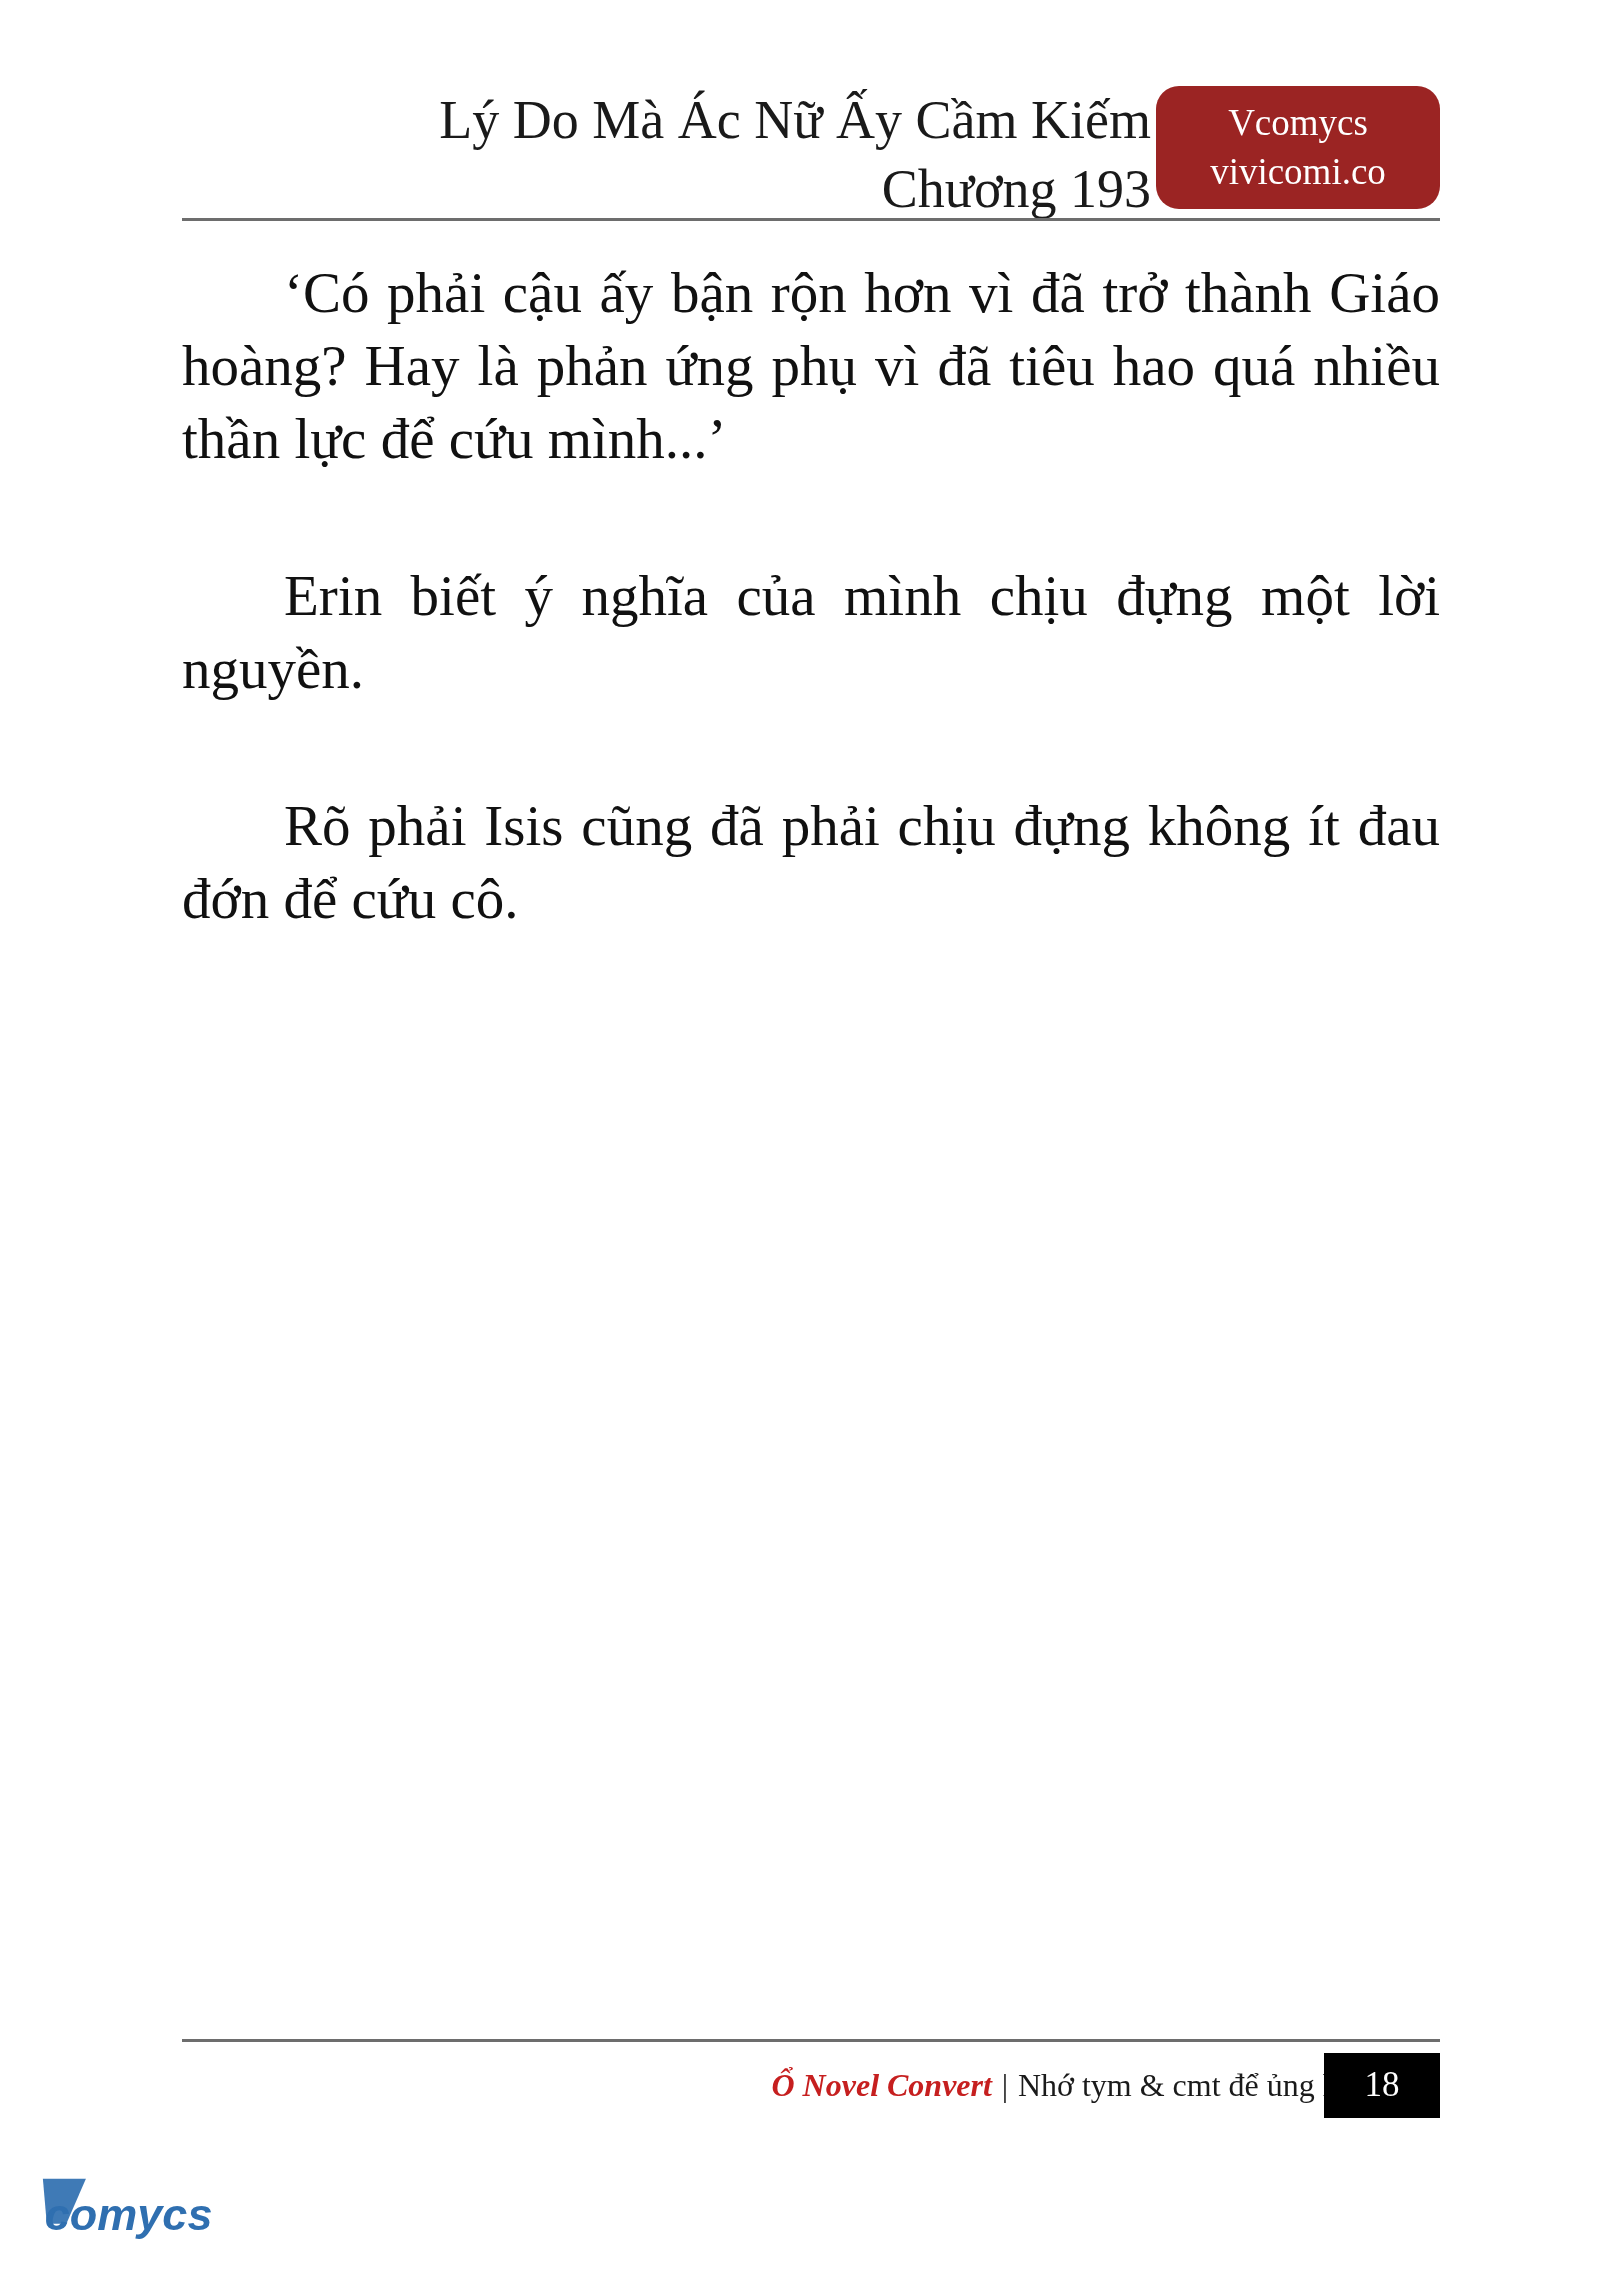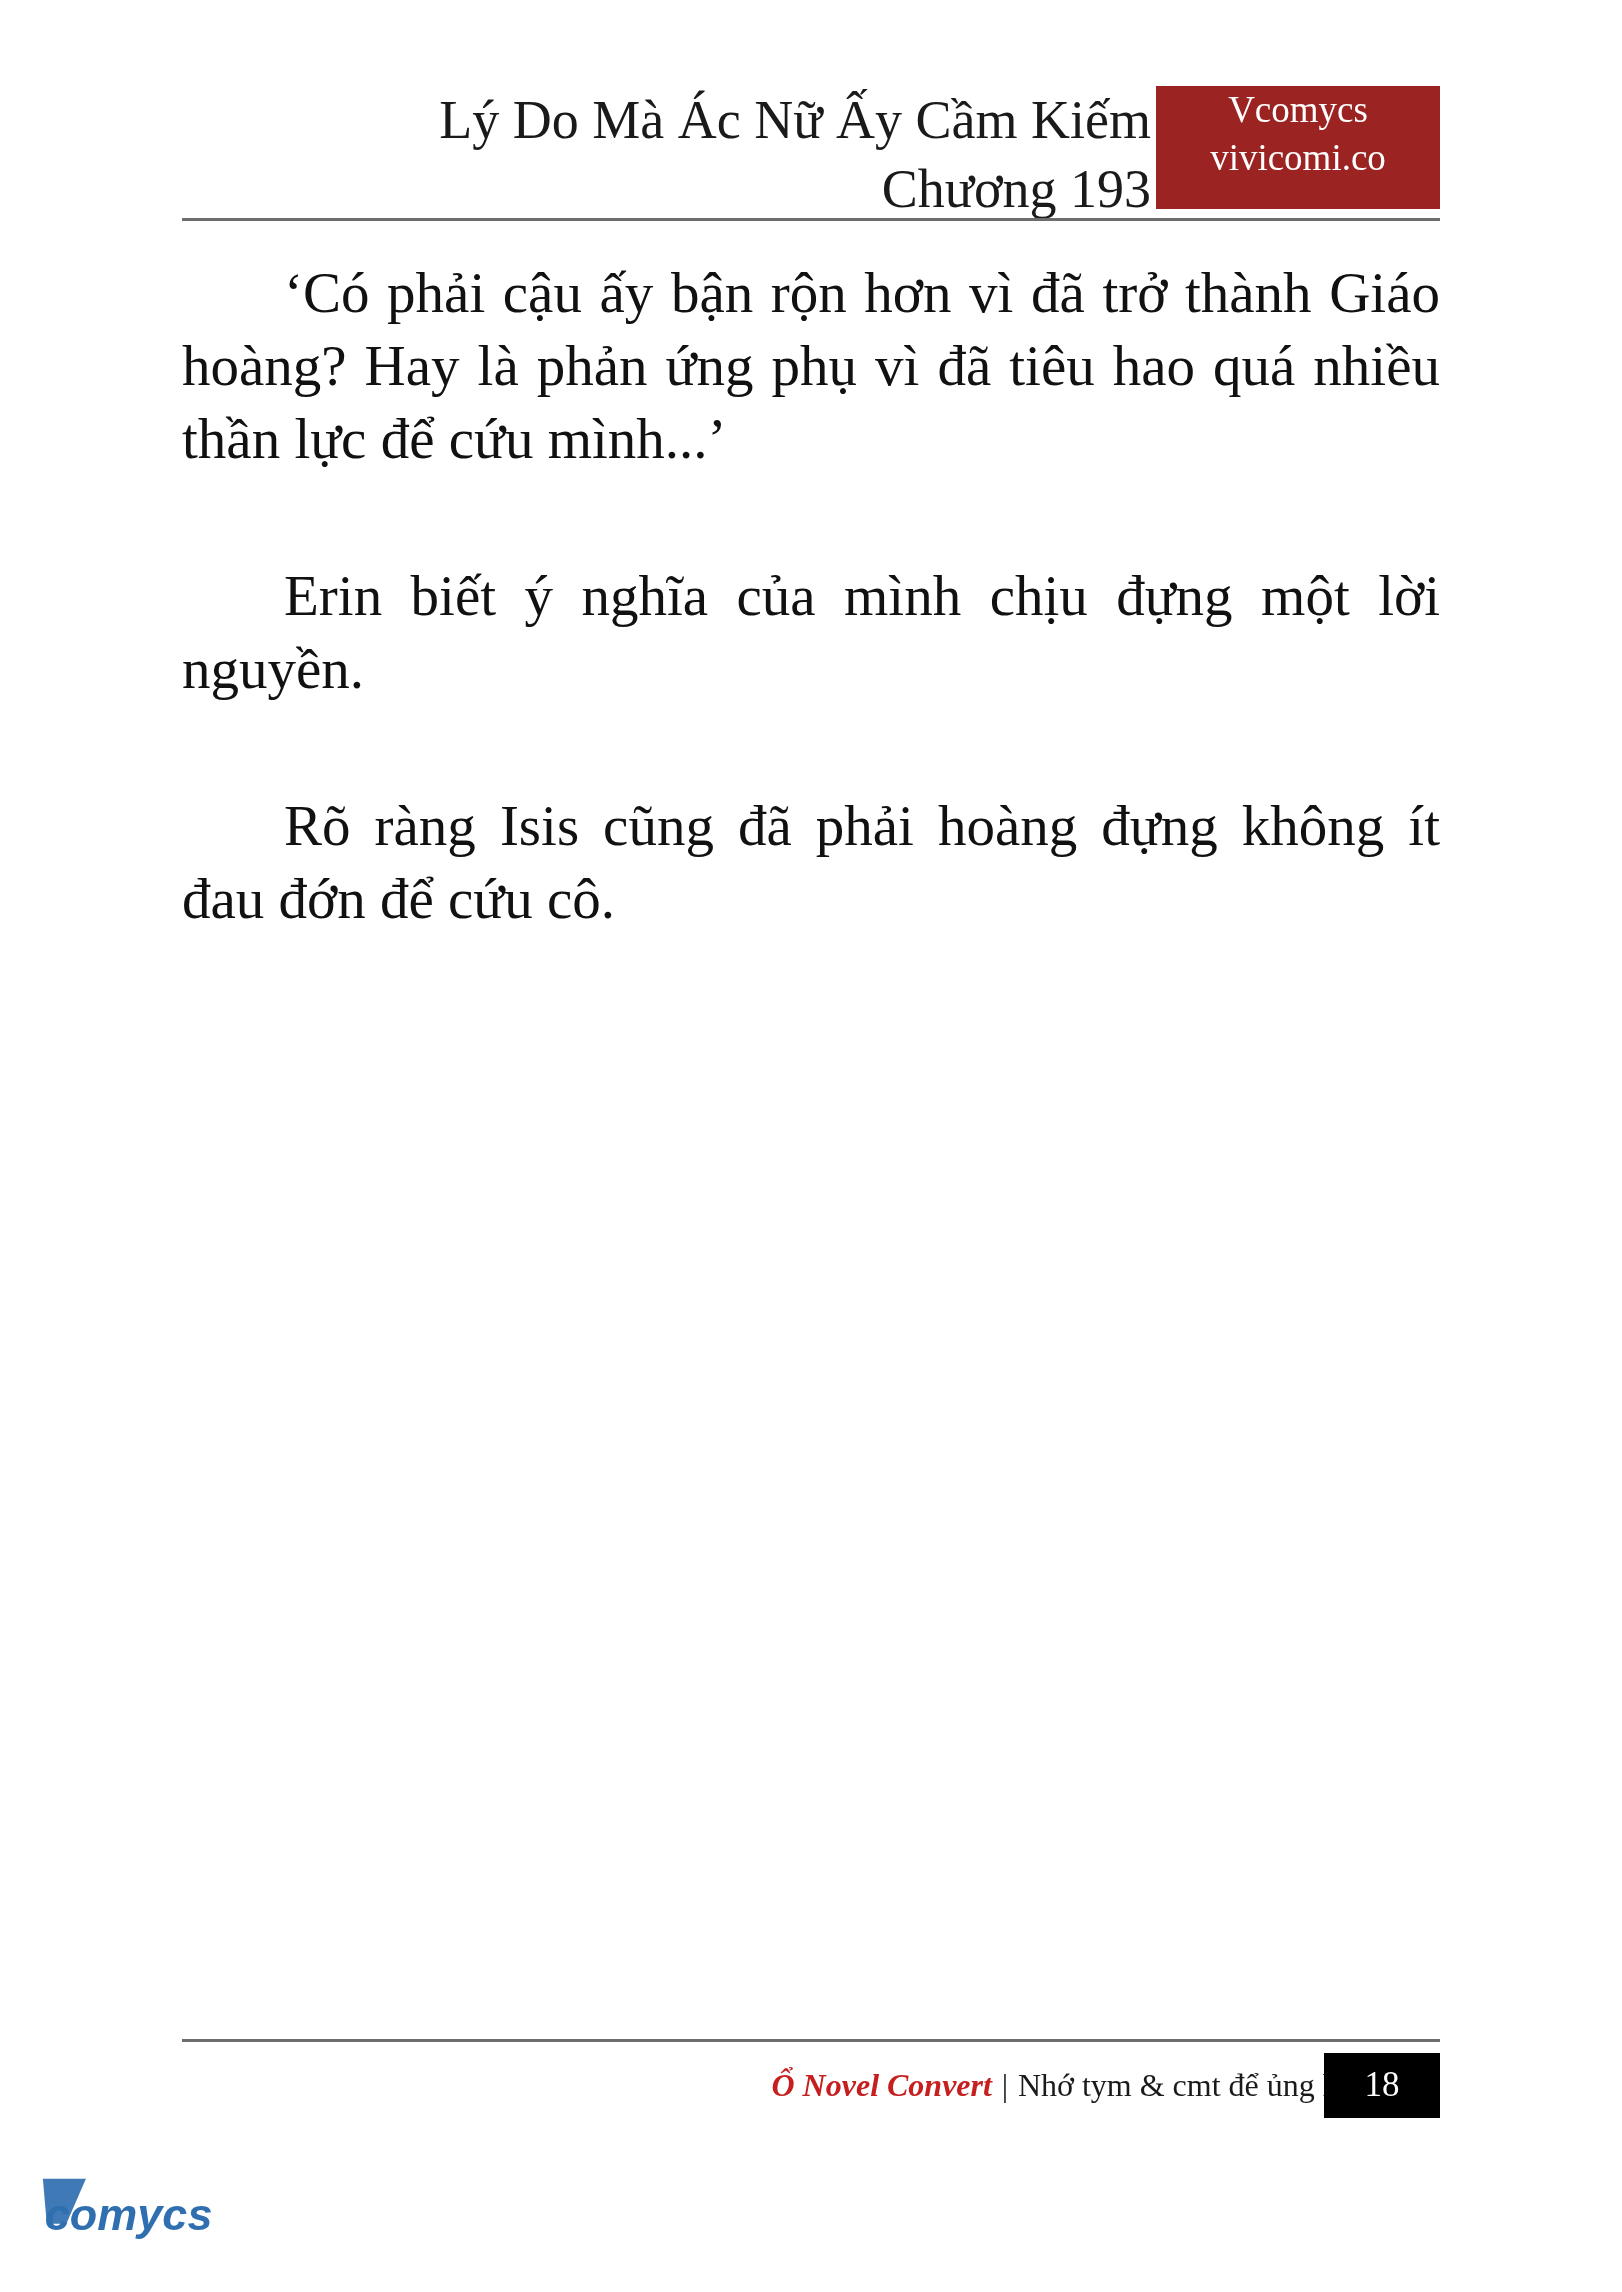--- a/index.html
+++ b/index.html
@@ -53,23 +53,24 @@
     position: absolute;
     right: 0;
     top: 0;
     width: 284px;
     height: 123px;
     background: #9b2423;
     color: #ffffff;
     display: flex;
     flex-direction: column;
     align-items: center;
-    justify-content: flex-start;
+    justify-content: center;
     font-size: 37px;
     line-height: 1.3;
+    border-radius: 23px;
   }
 
   
   .content {
     position: absolute;
     left: 182px;
     top: 257px;
     width: 1258px;
   }
   .para {
@@ -172,21 +173,21 @@
     <div class="brand-box">
       <span>Vcomycs</span>
       <span>vivicomi.co</span>
     </div>
     <div class="header-rule"></div>
   </div>
 
   <div class="content">
     <p class="para last-line-left">‘Có phải cậu ấy bận rộn hơn vì đã trở thành Giáo hoàng? Hay là phản ứng phụ vì đã tiêu hao quá nhiều thần lực để cứu mình...’</p>
     <p class="para last-line-left">Erin biết ý nghĩa của mình chịu đựng một lời nguyền.</p>
-    <p class="para last-line-left">Rõ ràng Isis cũng đã phải hoàng đựng không ít đau đớn để cứu cô.</p>
+    <p class="para last-line-left">Rõ phải Isis cũng đã phải chịu đựng không ít đau đớn để cứu cô.</p>
   </div>
 
   <div class="footer">
     <div class="footer-rule"></div>
     <div class="footer-inner">
       <div class="footer-text">
         <span class="site">Ổ Novel Convert</span>
         <span class="sep">|</span>
         <span>Nhớ tym &amp; cmt để ủng hộ nhé</span>
       </div>

